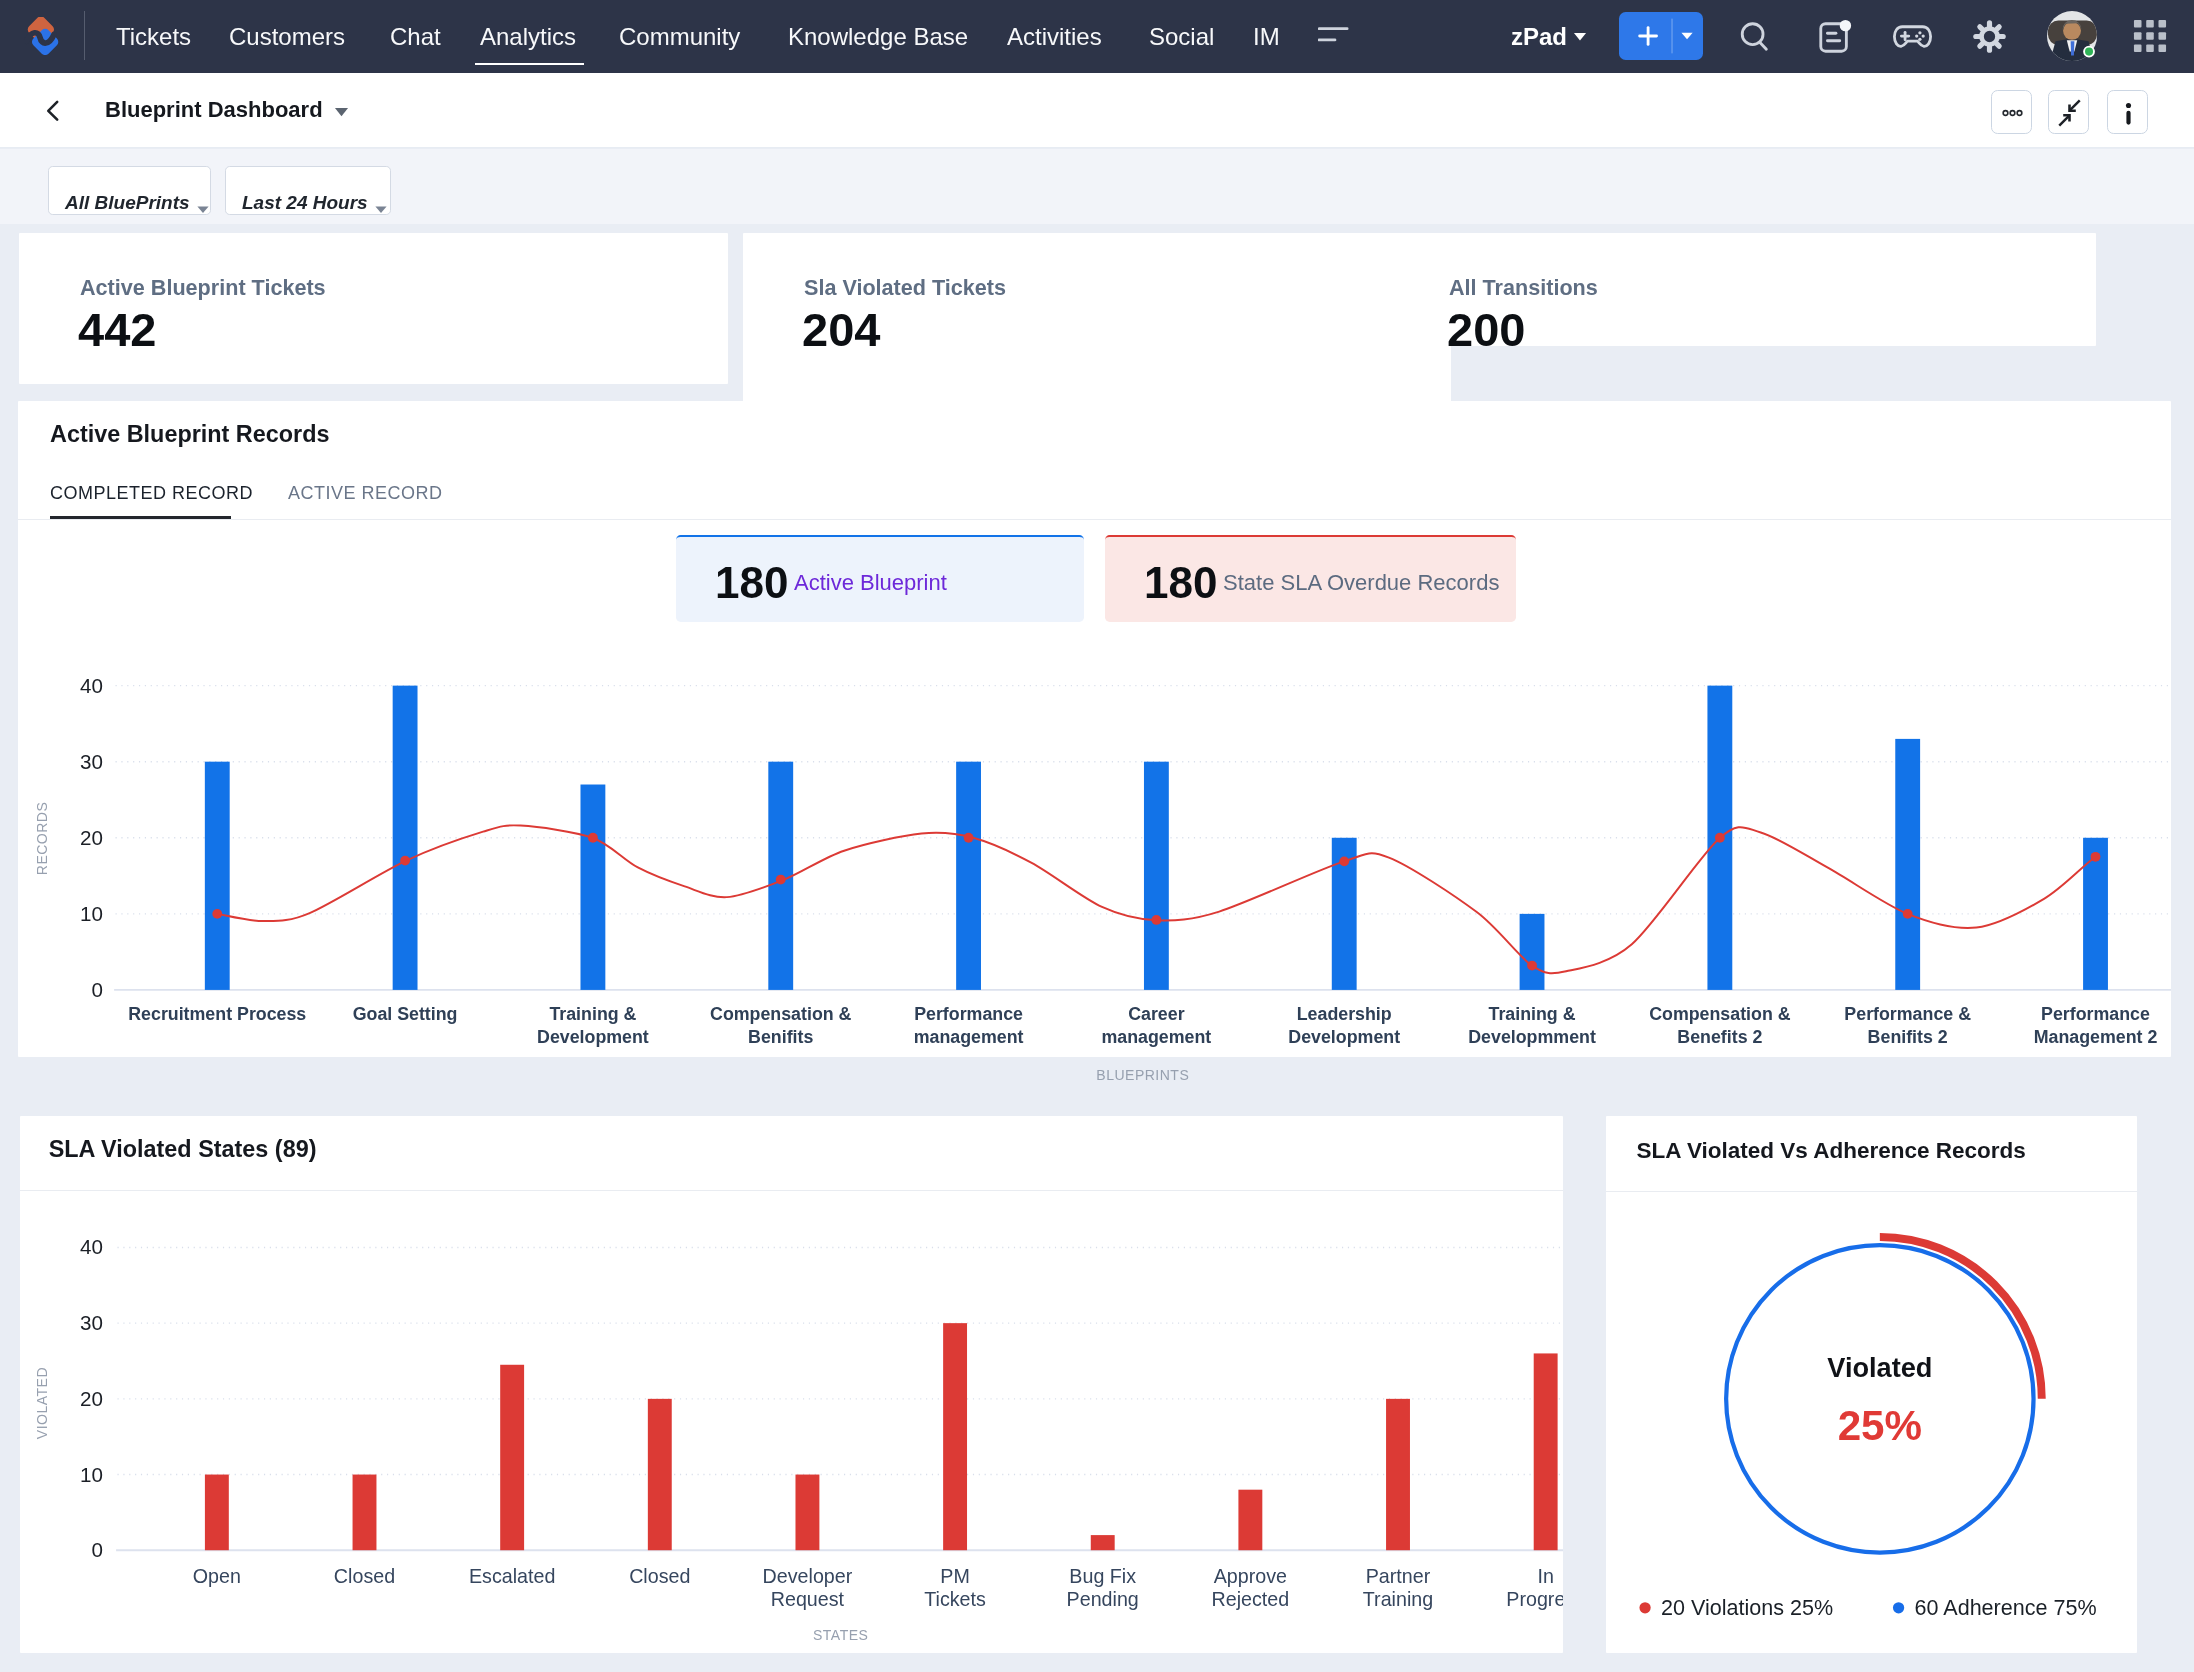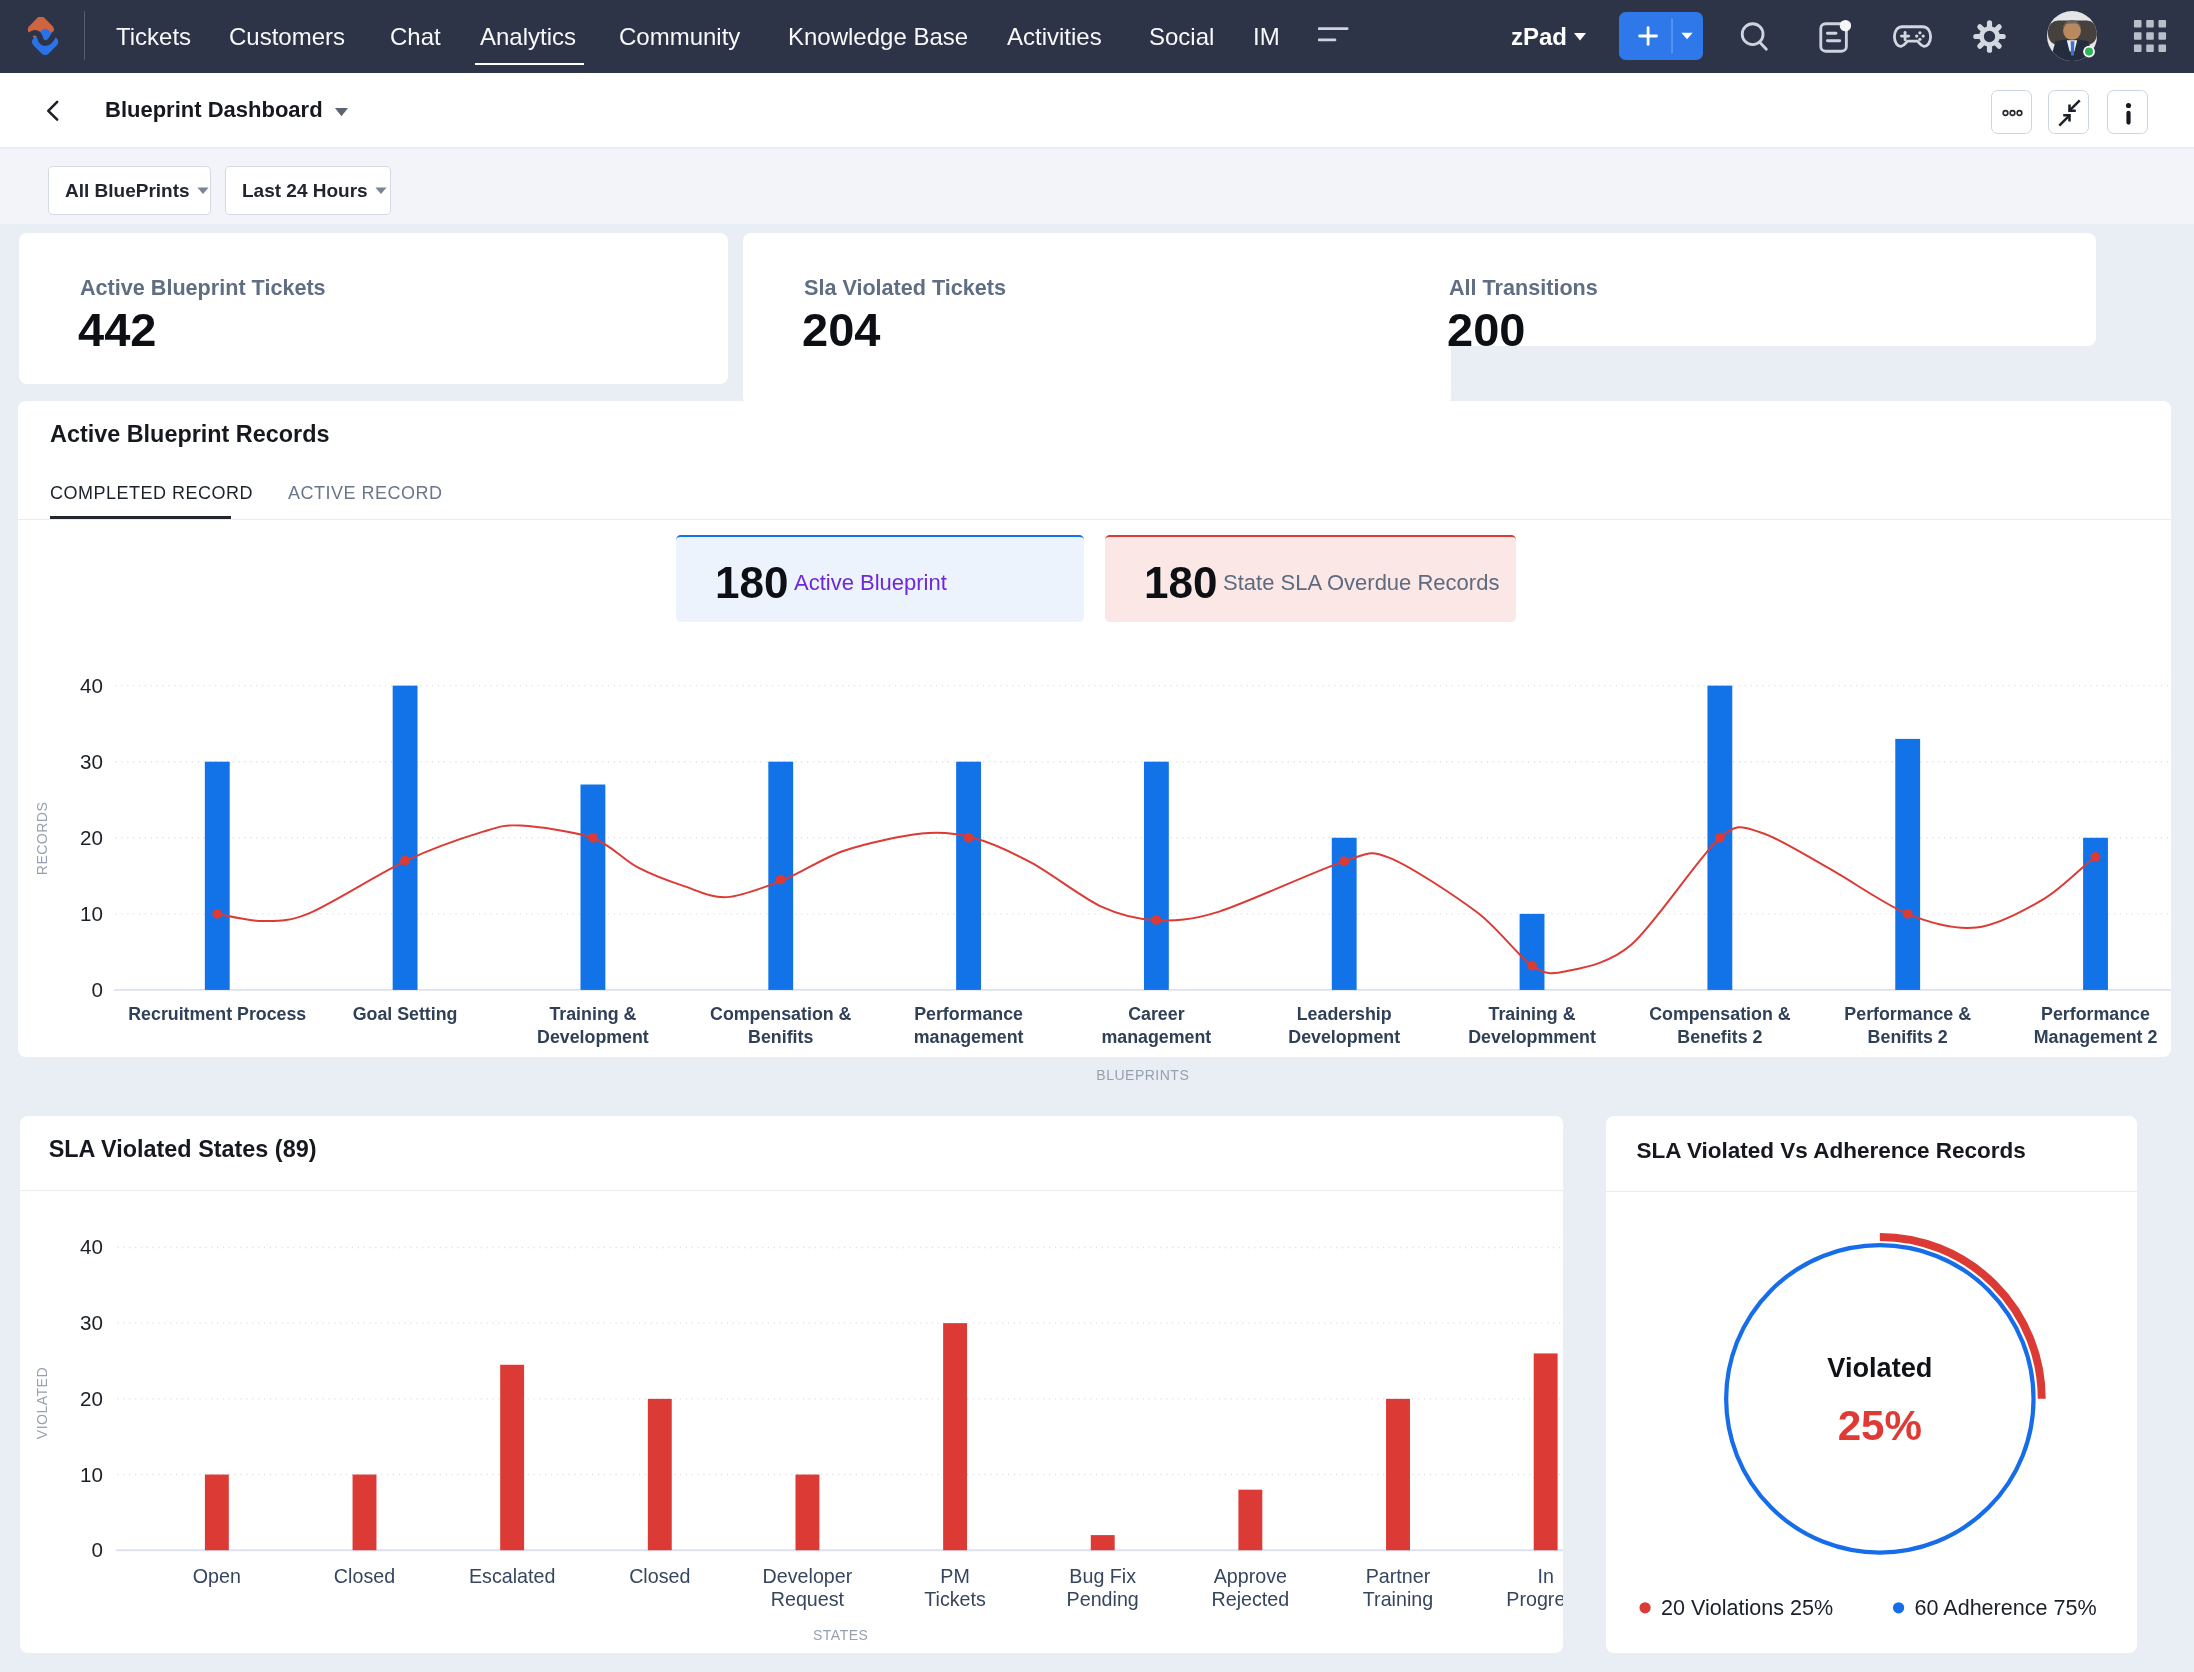--- a/index.html
+++ b/index.html
@@ -1,24 +1,24 @@
 <!DOCTYPE html>
 <html style="font-size:7.5px"><head><meta charset="utf-8">
 <style>
 * { margin:0; padding:0; box-sizing:border-box; }
 html,body { width:2194px; height:1672px; font-family:"Liberation Sans",sans-serif; background:#e9edf4; overflow:hidden; }
 .abs { position:absolute; }
 .navbar { position:absolute; left:0; top:0; width:2194px; height:73px; background:#2d3448; }
 .nav-item { position:absolute; top:22.5px; color:#f7f8fa; font-size:24px; }
 .subheader { position:absolute; left:0; top:73px; width:2194px; height:75px; background:#fff; border-bottom:0.9px solid #e7ecf3; }
 .filterbar { position:absolute; left:0; top:149px; width:2194px; height:75px; background:#f2f4f9; }
-.card { position:absolute; background:#fff; border-radius:8px; overflow:hidden; }
+.card { position:absolute; background:#fff; border-radius:1px; overflow:hidden; }
 .kpi-h { position:absolute; left:61px; top:42px; font-size:21.6px; font-weight:600; color:#5f6e83; }
 .kpi-n { position:absolute; left:59px; top:69px; font-size:47px; font-weight:bold; color:#0c0f13; }
-.fbtn { position:absolute; top:166px; height:49px; background:#fff; border:0.9px solid #d4dae4; border-radius:4.7px; display:flex; align-items:center; justify-content:space-between; padding:0 13px 0 16px; font-size:19px; font-weight:600; color:#20262e; white-space:nowrap; }
+.fbtn { position:absolute; top:166px; height:49px; background:#fff; border:0.9px solid #d4dae4; border-radius:4.7px; display:flex; align-items:flex-end; justify-content:space-between; padding:0 13px 0 16px; font-size:19px; font-weight:600; color:#20262e; white-space:nowrap;font-style:italic; }
 .fbtn svg { flex-shrink:0; margin-left:6.6px; }
 .hbtn { position:absolute; top:90px; width:41px; height:44px; border:1.2px solid #ccd6e3; border-radius:6.6px; background:#fff; }
 </style></head>
 <body>
 <div class="navbar">
     <span class="nav-item" style="left:116px">Tickets</span>
     <span class="nav-item" style="left:229px">Customers</span>
     <span class="nav-item" style="left:390px">Chat</span>
     <span class="nav-item" style="left:480px">Analytics</span>
     <span class="nav-item" style="left:619px">Community</span>

